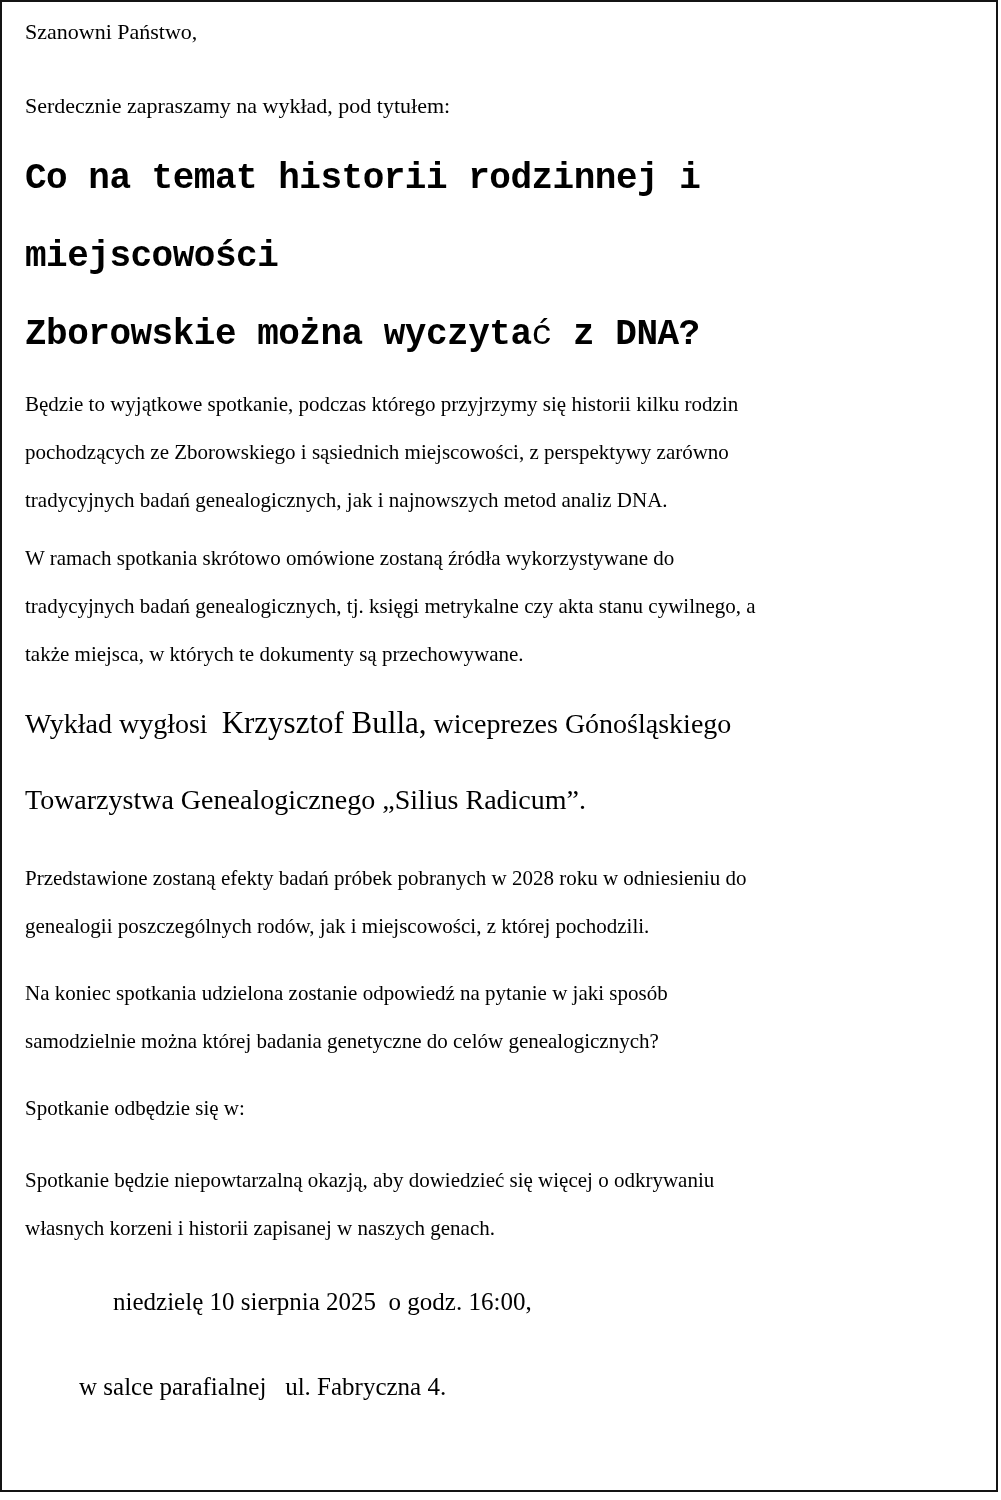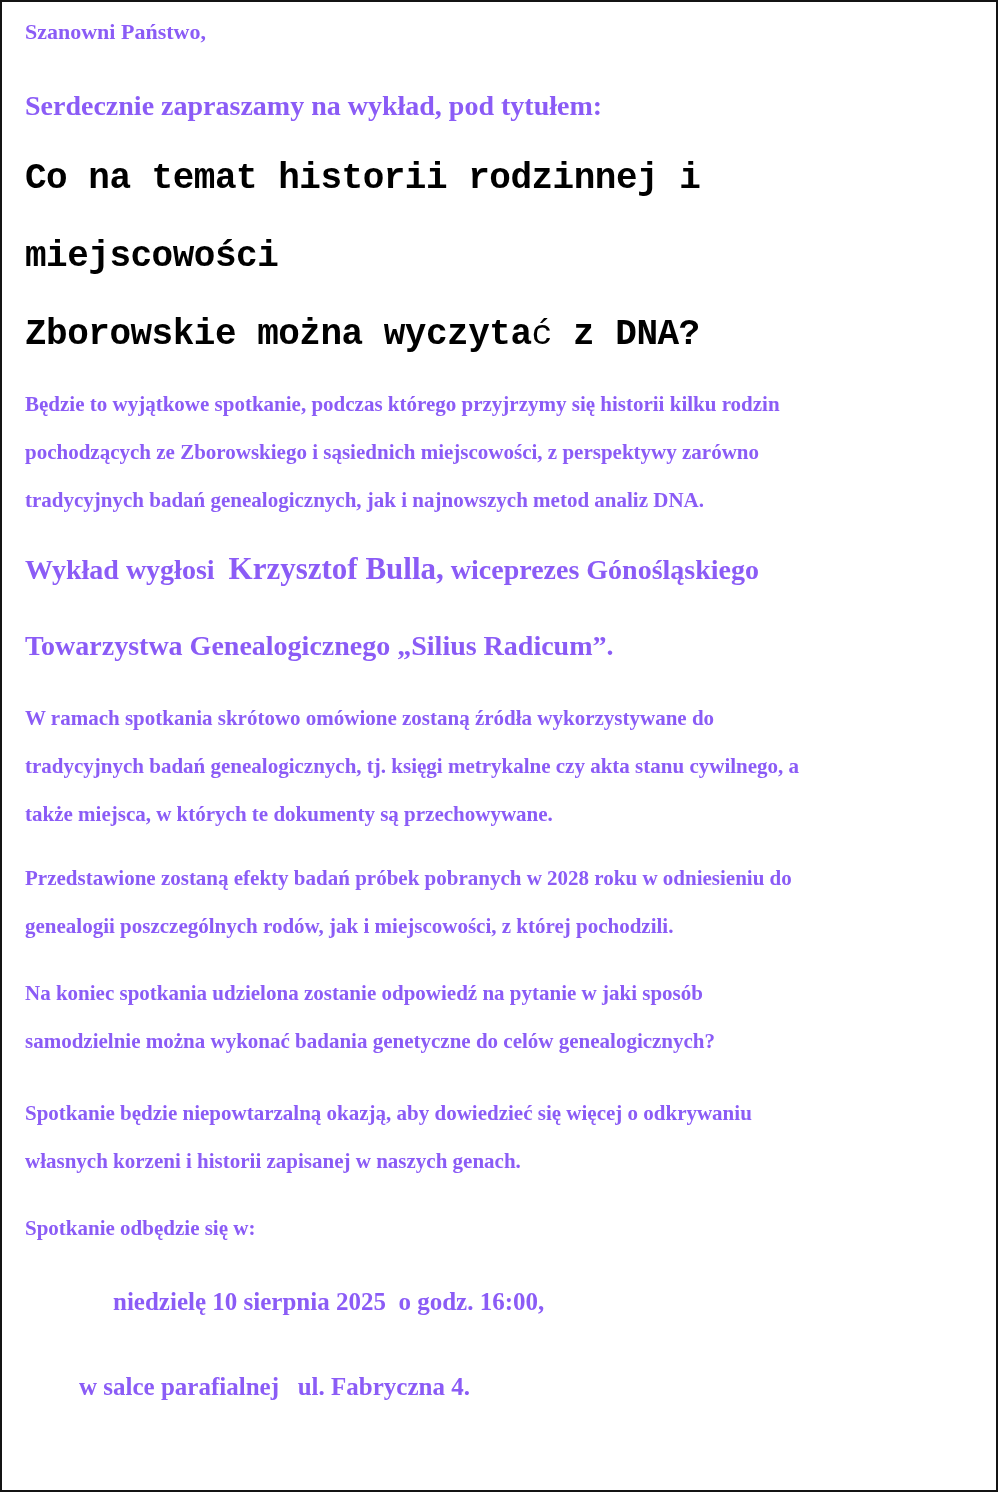--- a/index.html
+++ b/index.html
@@ -28,28 +28,28 @@
     position: absolute;
     left: 0;
     top: 0;
     right: 0;
     bottom: 0;
     padding: 8px 50px 0 25px;
   }
   .txt {
     margin: 0;
     font-family: "Liberation Serif", "DejaVu Serif", serif;
-    font-weight: 700;
+    font-weight: 400;
     font-size: 21px;
     line-height: 48px;
     white-space: pre-wrap;
-    color: #8b5cf6;
+    color: #000000;
   }
   .greeting { font-size: 22px; margin-top: 0; }
-  .intro    { font-size: 28px; margin-top: 26px; }
+  .intro    { font-size: 22px; margin-top: 26px; }
   .title {
     margin: 10px 0 0 0;
     font-family: Liberation Mono, monospace;
     font-weight: 700;
     font-size: 36px;
     line-height: 78px;
     letter-spacing: -0.5px;
     white-space: pre-wrap;
   }
   .title-alt {
@@ -93,36 +93,36 @@
     <p class="txt intro">Serdecznie zapraszamy na wykład, pod tytułem:</p>
 
     <h1 class="title"><span>Co na temat historii rodzinnej i miejscowości
 Zborowskie można wyczyta</span><span class="title-alt">ć</span><span> z DNA?</span></h1>
 
     <p class="txt para-a">Będzie to wyjątkowe spotkanie, podczas którego przyjrzymy się historii kilku rodzin
 pochodzących ze Zborowskiego i sąsiednich miejscowości, z perspektywy zarówno
 tradycyjnych badań genealogicznych, jak i najnowszych metod analiz DNA.</p>
 
 
-    <p class="txt speaker"><span>Wykład wygłosi  </span><span class="speaker-name">Krzysztof Bulla,</span><span> wiceprezes Gónośląskiego
-Towarzystwa Genealogicznego „Silius Radicum”.</span></p>
-
     <p class="txt para-c">W ramach spotkania skrótowo omówione zostaną źródła wykorzystywane do
 tradycyjnych badań genealogicznych, tj. księgi metrykalne czy akta stanu cywilnego, a
 także miejsca, w których te dokumenty są przechowywane.</p>
+
+    <p class="txt speaker"><span>Wykład wygłosi  </span><span class="speaker-name">Krzysztof Bulla,</span><span> wiceprezes Gónośląskiego
+Towarzystwa Genealogicznego „Silius Radicum”.</span></p>
 
     <p class="txt para-d">Przedstawione zostaną efekty badań próbek pobranych w 2028 roku w odniesieniu do
 genealogii poszczególnych rodów, jak i miejscowości, z której pochodzili.</p>
 
     <p class="txt para-e">Na koniec spotkania udzielona zostanie odpowiedź na pytanie w jaki sposób
-samodzielnie można wykonać badania genetyczne do celów genealogicznych?</p>
+samodzielnie można której badania genetyczne do celów genealogicznych?</p>
+
+    <p class="txt where">Spotkanie odbędzie się w:</p>
 
     <p class="txt para-f">Spotkanie będzie niepowtarzalną okazją, aby dowiedzieć się więcej o odkrywaniu
 własnych korzeni i historii zapisanej w naszych genach.</p>
-
-    <p class="txt where">Spotkanie odbędzie się w:</p>
 
     <p class="txt date-line">niedzielę 10 sierpnia 2025  o godz. 16:00,</p>
 
     <p class="txt venue-line">w salce parafialnej   ul. Fabryczna 4.</p>
 
   </div>
 </div>
 
 </body></html>

